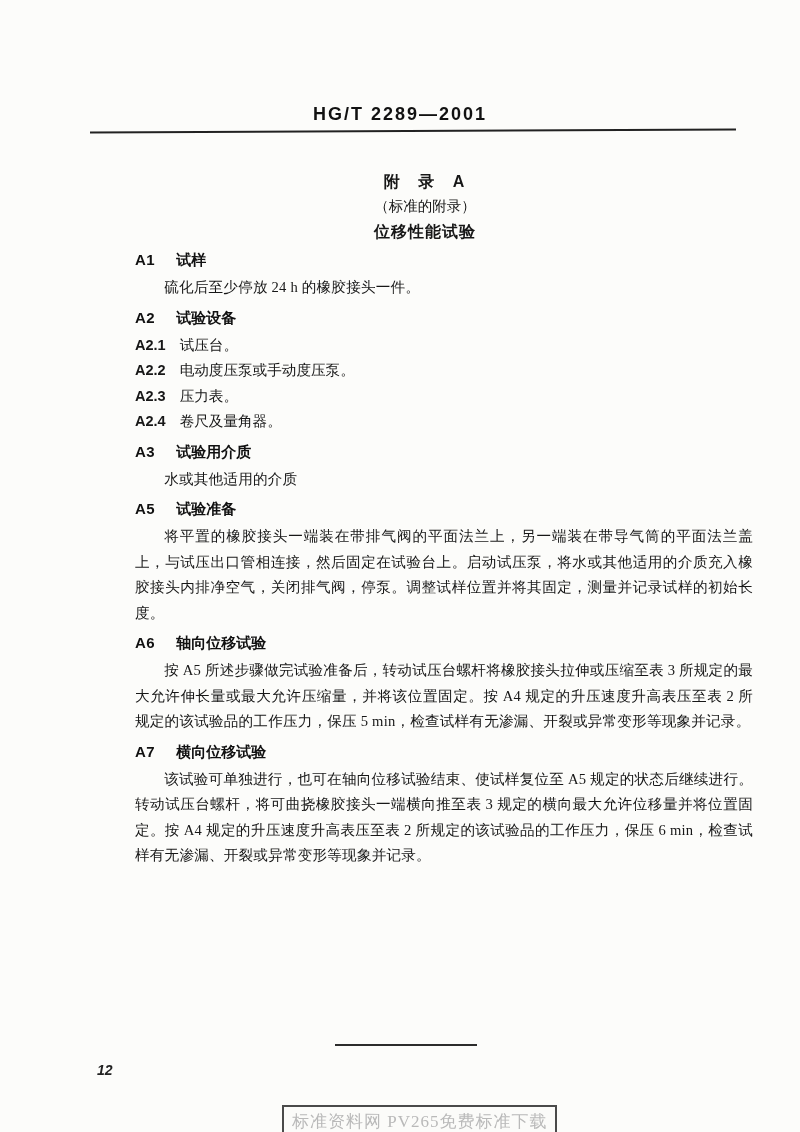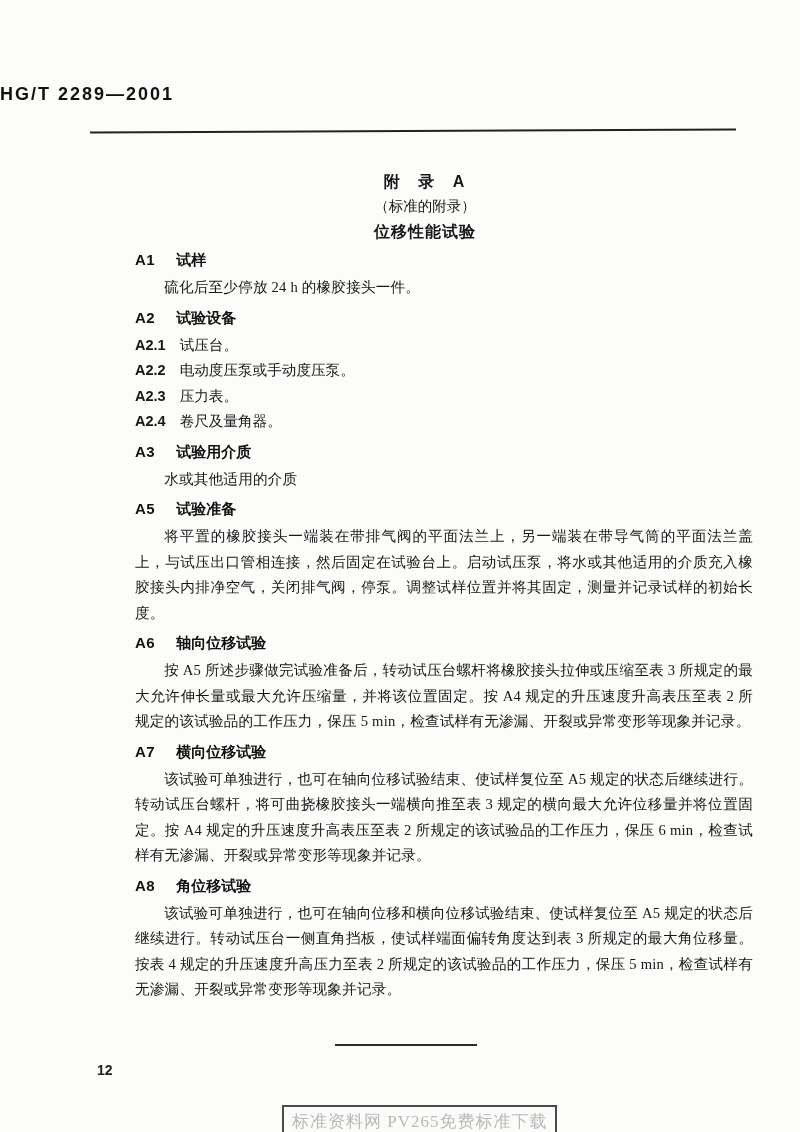--- a/index.html
+++ b/index.html
@@ -13,23 +13,24 @@
     height: 1132px;
     margin: 0 auto;
     background: #fcfcfa;
     overflow: hidden;
     font-family: "Liberation Serif", "DejaVu Serif", serif;
     color: #171717;
   }
   
   .doc-header {
     position: absolute;
-    top: 84px;
+    top: 104px;
     left: 0;
     width: 100%;
+    text-align: center;
   }
   .doc-header .std-no {
     font-family: "Liberation Sans", "DejaVu Sans", sans-serif;
     font-weight: bold;
     font-size: 18px;
     letter-spacing: 2px;
     color: #111;
   }
   .header-rule {
     position: absolute;
@@ -118,20 +119,21 @@
     background: #2c2c2c;
   }
   .page-number {
     position: absolute;
     top: 1062px;
     left: 97px;
     font-family: "Liberation Sans", "DejaVu Sans", sans-serif;
     font-weight: bold;
     font-size: 14px;
     color: #222;
+    font-style: italic;
   }
   .watermark {
     position: absolute;
     top: 1105px;
     left: 282px;
     padding: 3px 8px 6px 8px;
     border: 2px solid #4a4a4a;
     color: #b9b9b9;
     font-size: 17px;
     letter-spacing: 1px;
@@ -210,27 +212,20 @@
     </section>
 
     <section>
       <h3 class="sec-head">
         <span class="sec-num">A7</span>
         <span class="sec-title">横向位移试验</span>
       </h3>
       <p class="para">该试验可单独进行，也可在轴向位移试验结束、使试样复位至 A5 规定的状态后继续进行。转动试压台螺杆，将可曲挠橡胶接头一端横向推至表 3 规定的横向最大允许位移量并将位置固定。按 A4 规定的升压速度升高表压至表 2 所规定的该试验品的工作压力，保压 6 min，检查试样有无渗漏、开裂或异常变形等现象并记录。</p>
     </section>
 
-    <section>
-      <h3 class="sec-head">
-        <span class="sec-num">A8</span>
-        <span class="sec-title">角位移试验</span>
-      </h3>
-      <p class="para">该试验可单独进行，也可在轴向位移和横向位移试验结束、使试样复位至 A5 规定的状态后继续进行。转动试压台一侧直角挡板，使试样端面偏转角度达到表 3 所规定的最大角位移量。按表 4 规定的升压速度升高压力至表 2 所规定的该试验品的工作压力，保压 5 min，检查试样有无渗漏、开裂或异常变形等现象并记录。</p>
-    </section>
 
   </div>
 
   <div class="artifact-line"></div>
   <div class="page-number">12</div>
   <div class="watermark">标准资料网 PV265免费标准下载</div>
 
 </div>
 
 </body></html>

